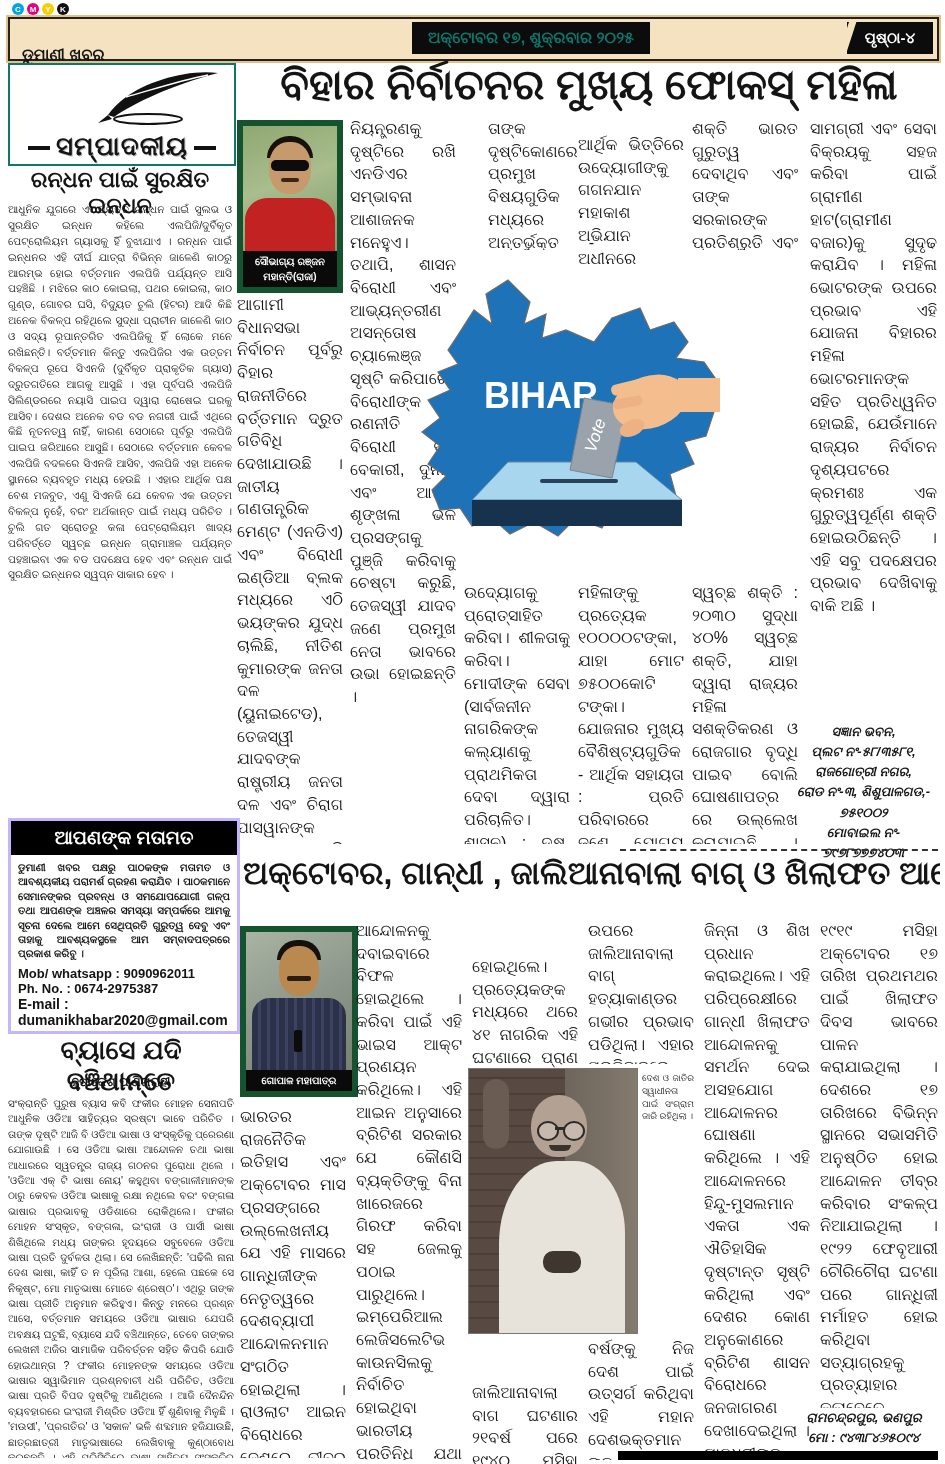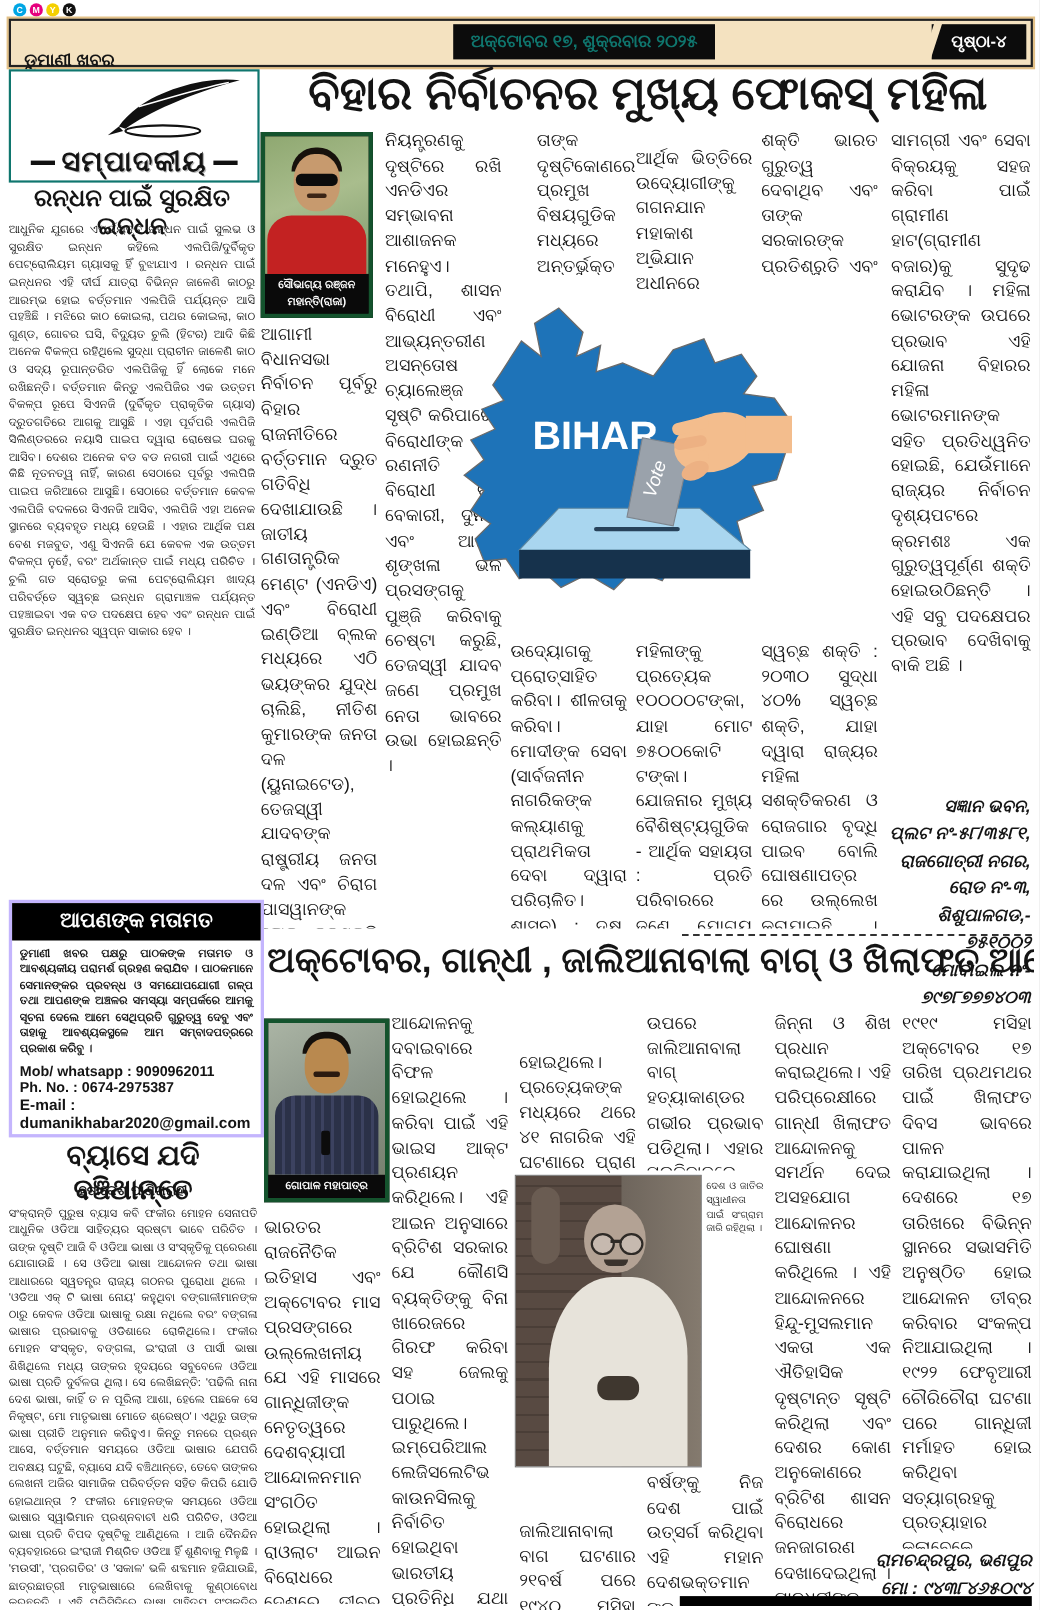--- a/index.html
+++ b/index.html
@@ -26,40 +26,40 @@
   .edit-label{position:absolute;left:0;bottom:2px;width:100%;text-align:center;font-weight:bold;
               font-size:26px;letter-spacing:1px;text-shadow:1px 1px 0 #bbb;}
   .edit-label:before,.edit-label:after{content:"";display:inline-block;width:22px;height:4px;background:#111;
               vertical-align:middle;margin:0 6px;}
   
   .headline1{left:238px;top:56px;width:702px;height:58px;font-size:42px;font-weight:bold;text-align:center;
              line-height:58px;white-space:nowrap;overflow:hidden;}
   .subhead1{left:8px;top:167px;width:224px;text-align:center;font-size:22px;font-weight:bold;}
   .bodytxt{font-size:16px;line-height:1.42;text-align:justify;word-break:break-word;overflow:hidden;}
   
-  .photo-frame{border:4px solid #14532d;background:#000;}
+  .photo-frame{border:6px solid #14532d;background:#000;}
   .photo-cap{color:#fff;background:#0a0a0a;text-align:center;font-weight:bold;font-size:10px;line-height:1.5;
              padding:3px 2px;}
   .pic{position:relative;overflow:hidden;}
   
   .opinion{left:8px;top:818px;width:226px;height:210px;border:3px solid #c4b5fd;background:#fff;}
   .opinion-title{background:#000;color:#fff;text-align:center;font-weight:bold;font-size:19px;padding:6px 0;}
   .opinion-body{padding:6px 7px 2px 7px;font-size:10.3px;font-weight:600;text-align:justify;line-height:1.4;}
   .opinion-contacts{padding:2px 7px;font-weight:bold;}
   .opinion-contacts .row1{font-size:13px;}
   .opinion-contacts .row2{font-size:13px;}
   .opinion-contacts .row3{font-size:14px;}
   
   .a3title{left:8px;top:1035px;width:226px;text-align:center;font-weight:bold;font-size:26px;}
   .a3byline{left:8px;top:1075px;width:226px;text-align:center;font-weight:bold;font-size:12.5px;}
   
   .dashline{left:620px;top:849px;width:318px;border-top:2px dashed #333;height:0;}
   .headline2{left:243px;top:855px;width:697px;font-size:32px;font-weight:bold;text-align:center;
              white-space:nowrap;overflow:hidden;}
-  .sig{font-weight:bold;font-style:italic;text-align:right;font-size:16px;line-height:1.55;}
+  .sig{font-weight:bold;font-style:italic;text-align:center;font-size:13px;line-height:1.55;}
   .blackbar{left:618px;top:1451px;width:320px;height:9px;background:#000;}
   
   .mapwrap{left:388px;top:250px;width:332px;height:328px;}
   svg text{font-family:"Liberation Sans",sans-serif;}
 </style>
 </head>
 <body>
 
 <div class="page">
 

